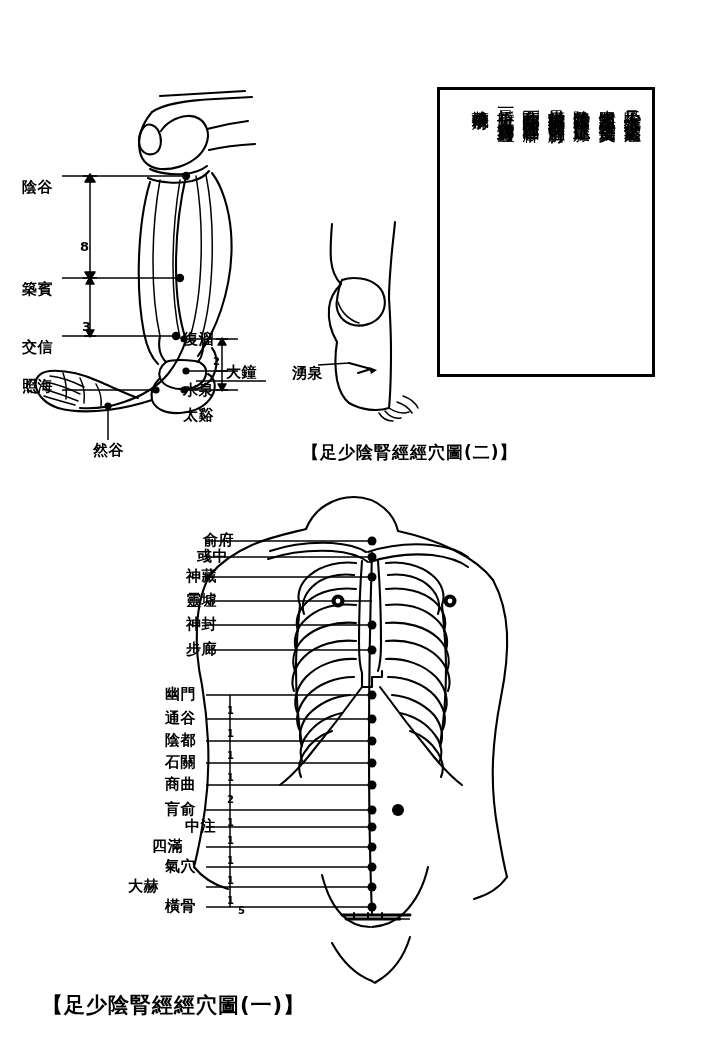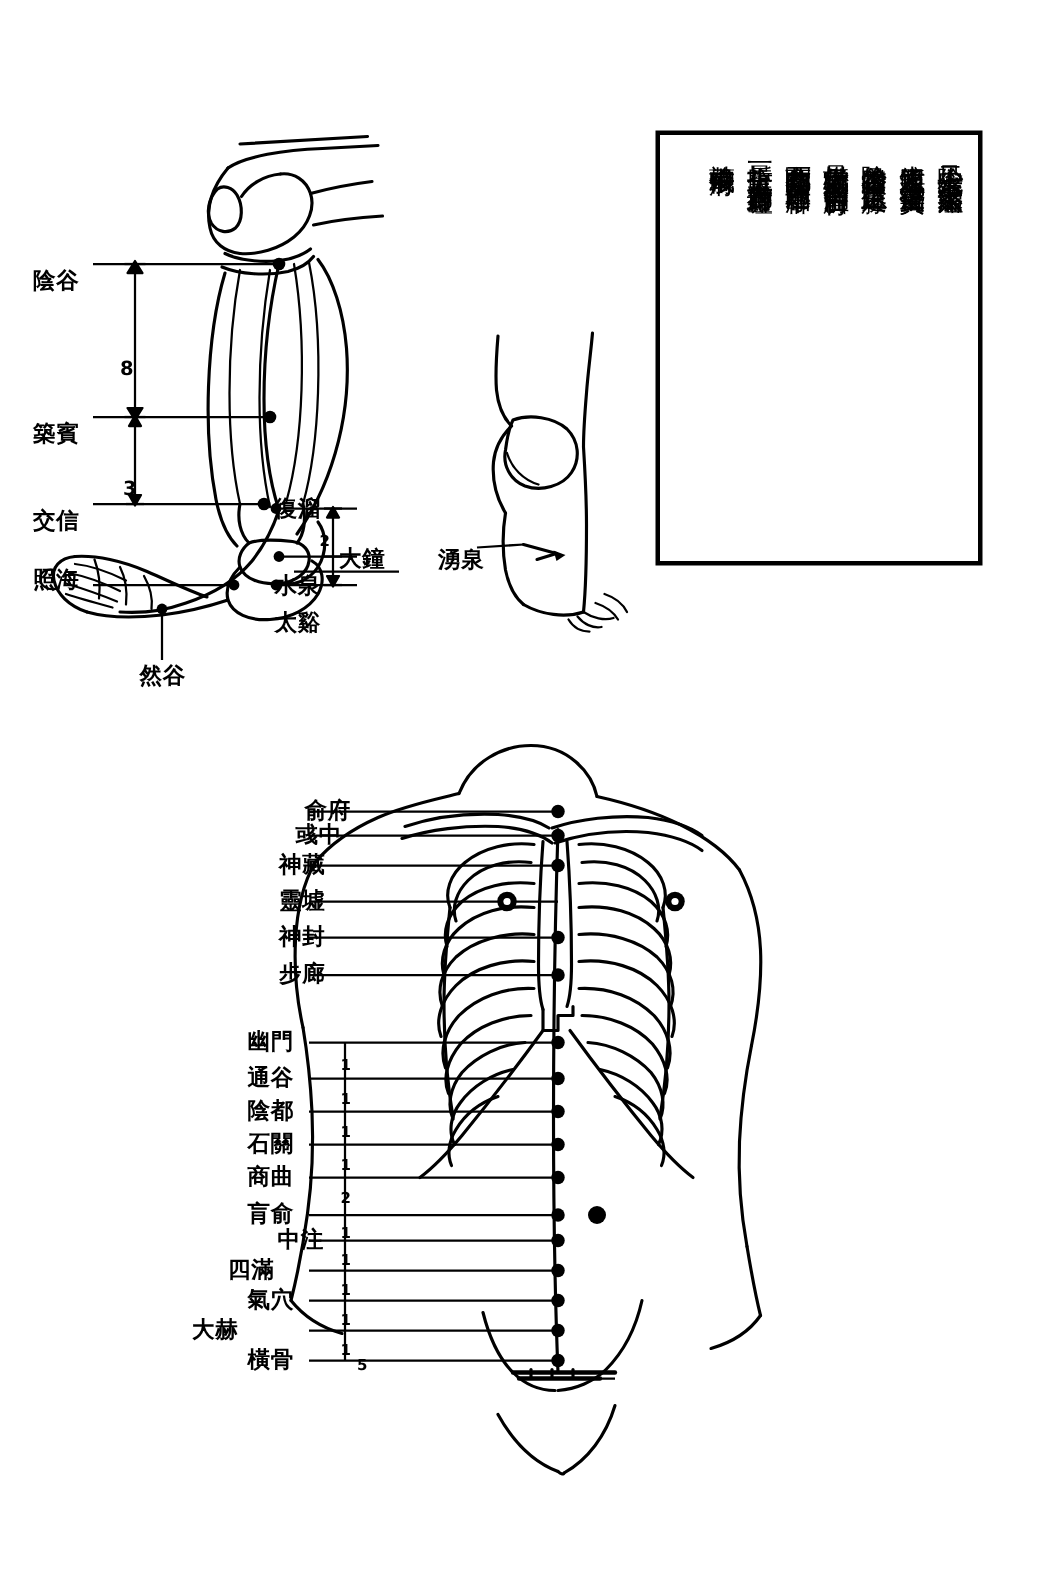--- a/index.html
+++ b/index.html
@@ -272,20 +272,21 @@
     <path class="stroke-t" d="M118,174 C124,176 130,180 133,186"></path>
 
     <path class="stroke" d="M64,141 L86,147"></path>
     <path class="stroke" d="M86,147 L73,151"></path>
     <path class="dot" d="M84,145 L92,148 L86,152 Z"></path>
 
     <path class="lead" d="M33,143 L64,141"></path>
   </svg>
   <div class="lbl" style="left:292px; top:366px;">湧泉</div>
 
+  <div class="fig-caption" id="caption-fig2">【足少陰腎經經穴圖(二)】</div>
 
   <svg class="layer" id="torso-svg" style="left:110px; top:495px; width:470px; height:490px;" viewBox="0 0 470 490">
 
     <path class="stroke" d="M196,34 C200,24 206,16 216,10 C224,5 234,2 244,2"></path>
     <path class="stroke" d="M244,2 C255,2 266,6 274,13 C281,19 286,27 288,36"></path>
 
     <path class="stroke" d="M196,34 C180,38 160,42 142,50 C124,58 110,68 100,80"></path>
 
     <path class="stroke" d="M288,36 C306,40 326,46 344,55 C360,63 374,73 383,85"></path>
 
@@ -436,14 +437,15 @@
   <div class="num tiny" style="left:227px; top:751px;">1</div>
   <div class="num tiny" style="left:227px; top:773px;">1</div>
   <div class="num tiny" style="left:227px; top:795px;">2</div>
   <div class="num tiny" style="left:227px; top:818px;">1</div>
   <div class="num tiny" style="left:227px; top:836px;">1</div>
   <div class="num tiny" style="left:227px; top:856px;">1</div>
   <div class="num tiny" style="left:227px; top:876px;">1</div>
   <div class="num tiny" style="left:227px; top:896px;">1</div>
   <div class="num tiny" style="left:238px; top:906px;">5</div>
 
+  <div class="fig-caption" id="caption-fig1">【足少陰腎經經穴圖(一)】</div>
 
 </div>
 
 </body></html>

